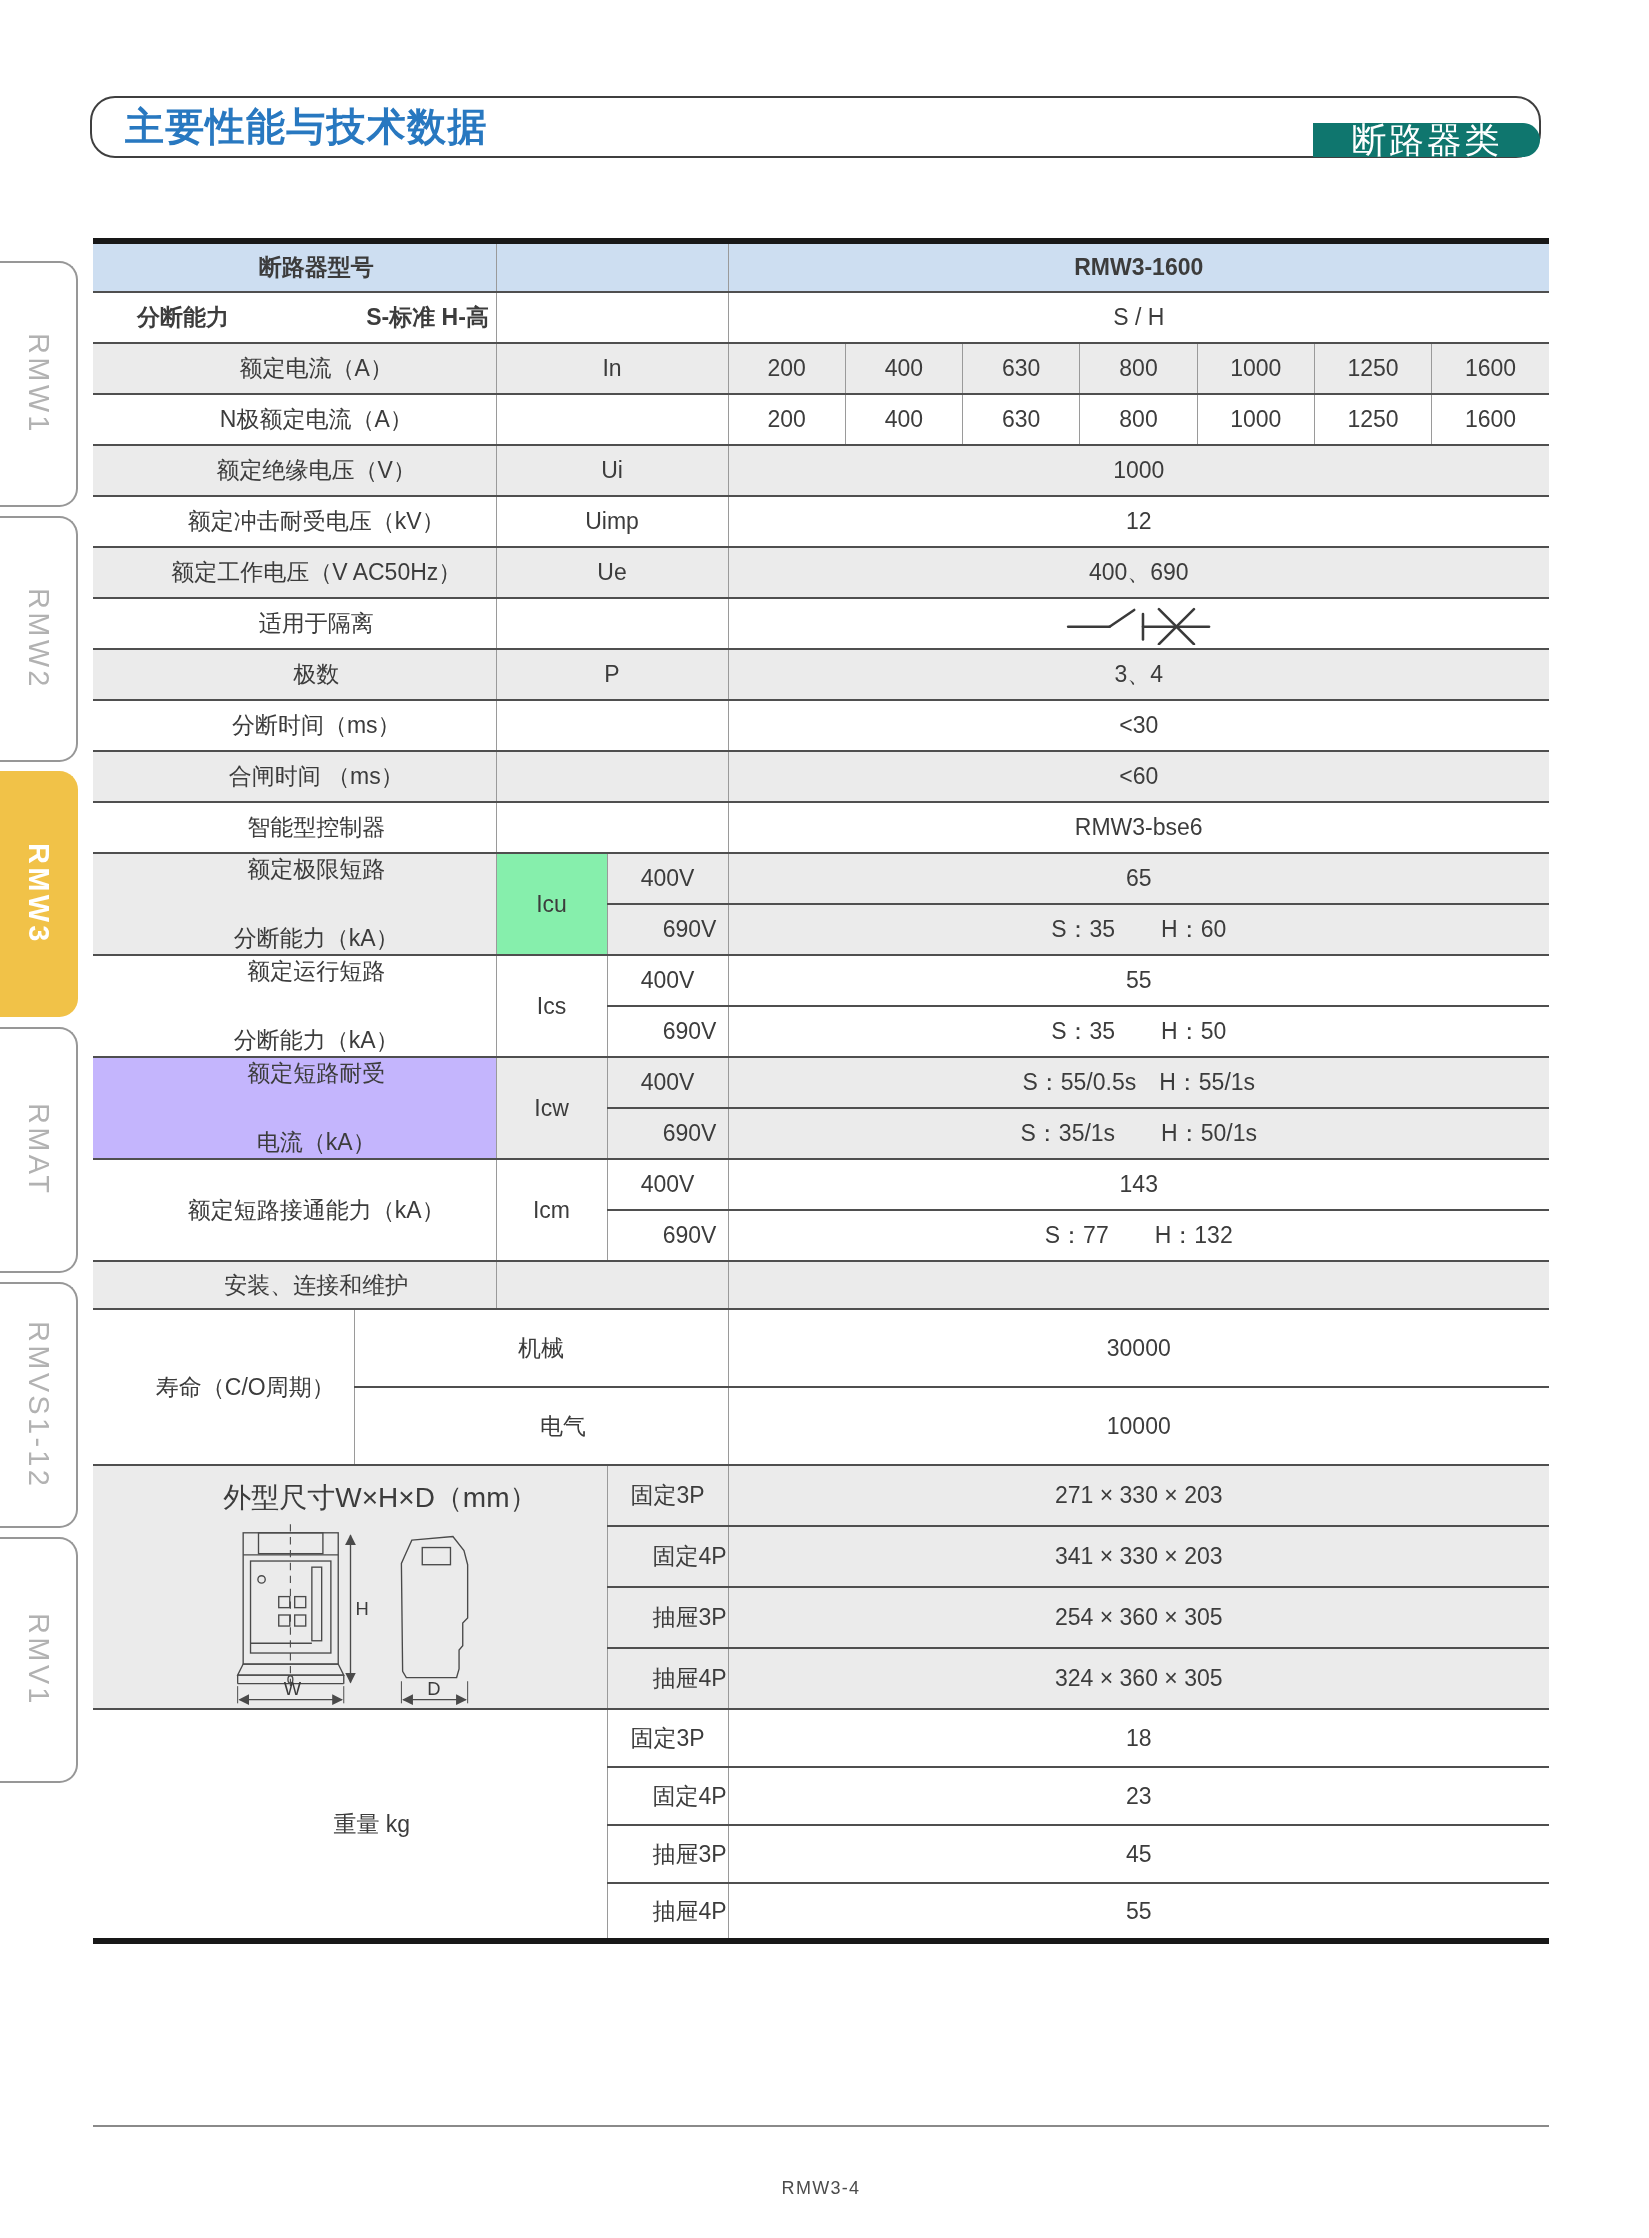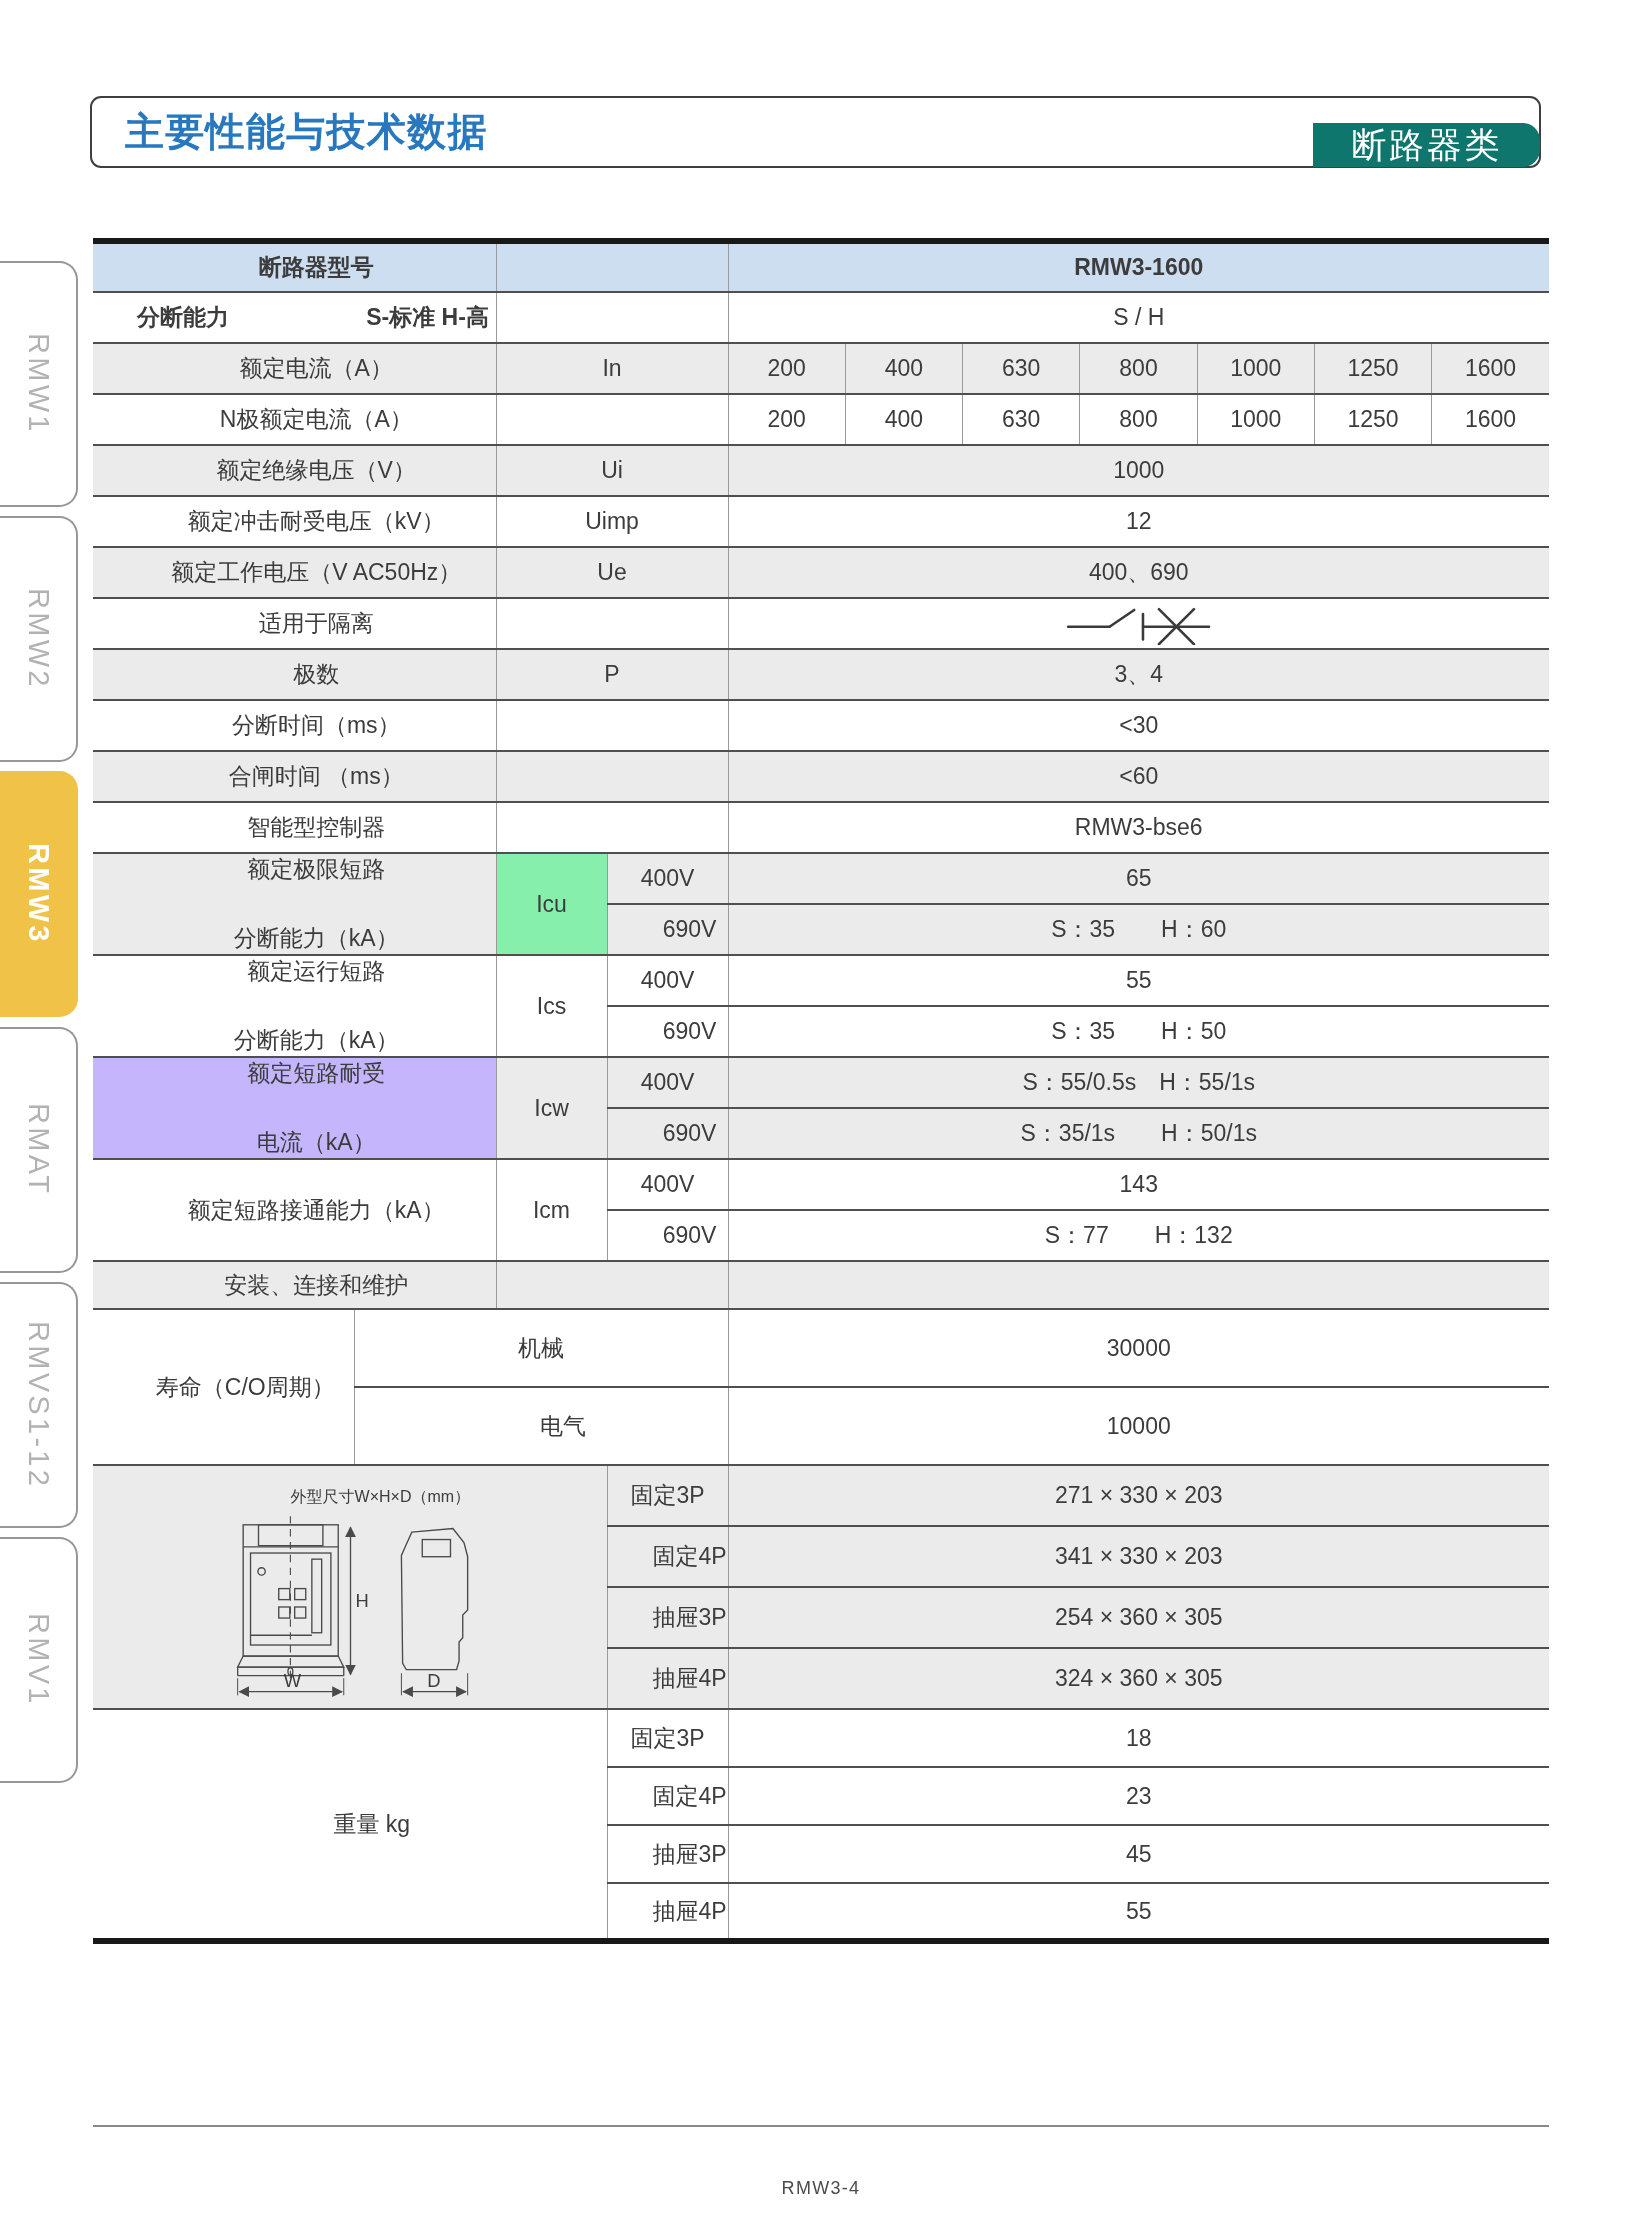--- a/index.html
+++ b/index.html
@@ -7,22 +7,22 @@
 
   
   .tab{position:absolute;left:0;width:78px;height:246px;background:#ffffff;
        border:2px solid #979797;border-left:none;border-radius:0 18.6px 18.6px 0;
        display:flex;align-items:center;justify-content:center;box-sizing:border-box;}
   .tab .vtext{writing-mode:vertical-rl;font-size:29px;color:#b2b2b2;letter-spacing:3.3px;line-height:1;}
   .tab.active{background:#f1c248;border-color:#f1c248;}
   .tab.active .vtext{color:#ffffff;font-weight:bold;}
 
   
-  .header{position:absolute;left:90px;top:96px;width:1451px;height:72px;box-sizing:border-box;
-          border:2px solid #3f3f3f;border-radius:11px;background:#ffffff;}
+  .header{position:absolute;left:90px;top:96px;width:1451px;height:62px;box-sizing:border-box;
+          border:2px solid #3f3f3f;border-radius:25px;background:#ffffff;}
   .title{position:absolute;left:33px;top:0;height:100%;display:flex;align-items:center;
          font-size:39px;font-weight:bold;color:#2878c0;letter-spacing:1.3px;}
   .badge{position:absolute;right:-1.3px;top:-1.3px;bottom:-1.3px;width:227px;background:#0f766e;
          border-radius:0 17.3px 17.3px 0;display:flex;align-items:center;justify-content:center;
          font-size:35px;color:#ffffff;letter-spacing:2.7px;margin-top:26px;}
 
   
   table.spec{position:absolute;left:93px;top:238px;width:1456px;border-collapse:collapse;
              table-layout:fixed;border-top:6.6px solid #181818;border-bottom:6px solid #181818;}
   table.spec td{border-left:1.3px solid #9a9a9a;border-right:1.3px solid #9a9a9a;
@@ -32,21 +32,21 @@
   table.spec td:first-child{border-left:none;padding-left:44px;}
   table.spec td:last-child{border-right:none;}
   .h77{height:51px}.h80{height:48px}.h117{height:78px}.h92{height:61px}.h87{height:58px}
   .sg > td{background:#ebebeb;}
   .br > td{background:#cddef1;}
   .lbl{text-align:left;padding-left:17.3px;font-size:24px;}
   .big{font-size:28px;font-weight:bold;color:#1f1f1f;}
   .split{display:flex;justify-content:space-between;align-items:center;height:100%;padding-right:6.6px;font-weight:bold;}
   .two{display:flex;flex-direction:column;justify-content:space-between;height:100px;}
   .dimcell{vertical-align:top;text-align:left;}
-  .dimlabel{padding:12px 0 0 17.3px;font-size:16px;color:#3c3c3c;}
+  .dimlabel{padding:12px 0 0 17.3px;font-size:28px;color:#3c3c3c;}
   .dimsvg{margin:6.6px 0 0 80px;display:block;}
 
   
   .footline{position:absolute;left:93px;top:2125px;width:1456px;height:2px;background:#8a8a8a;}
   .foottext{position:absolute;left:93px;top:2141px;width:1456px;text-align:center;
             font-size:18px;color:#4c4c4c;letter-spacing:1.3px;margin-top:37px;}
 </style>
 </head>
 <body>
 

